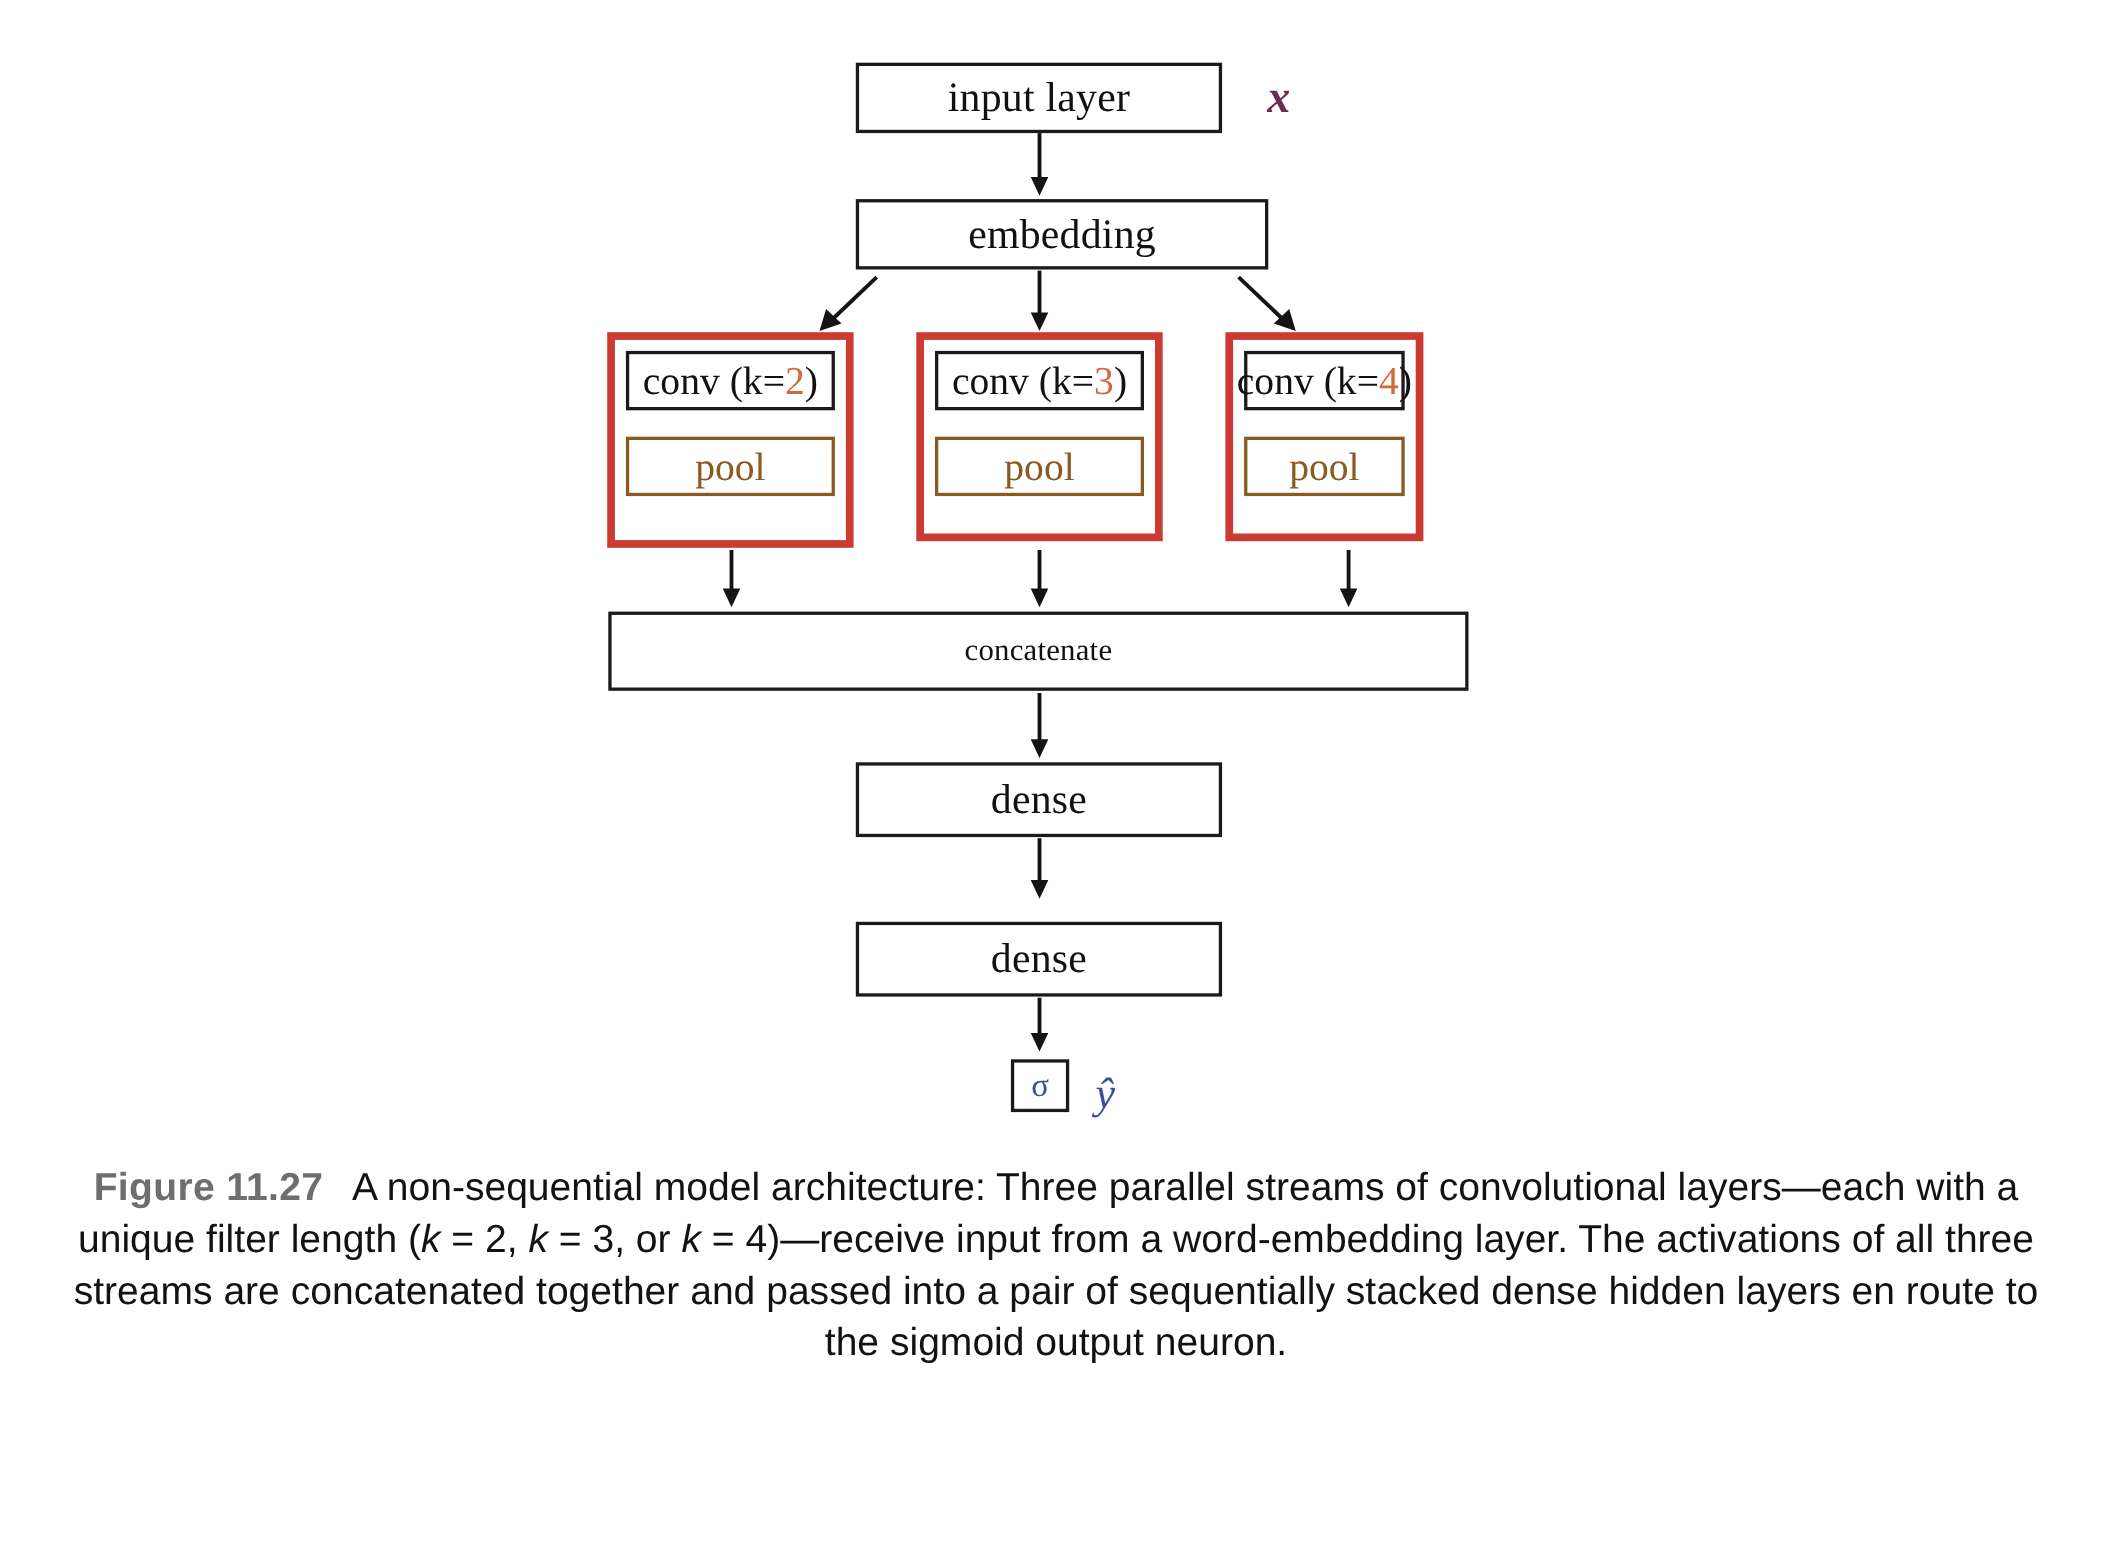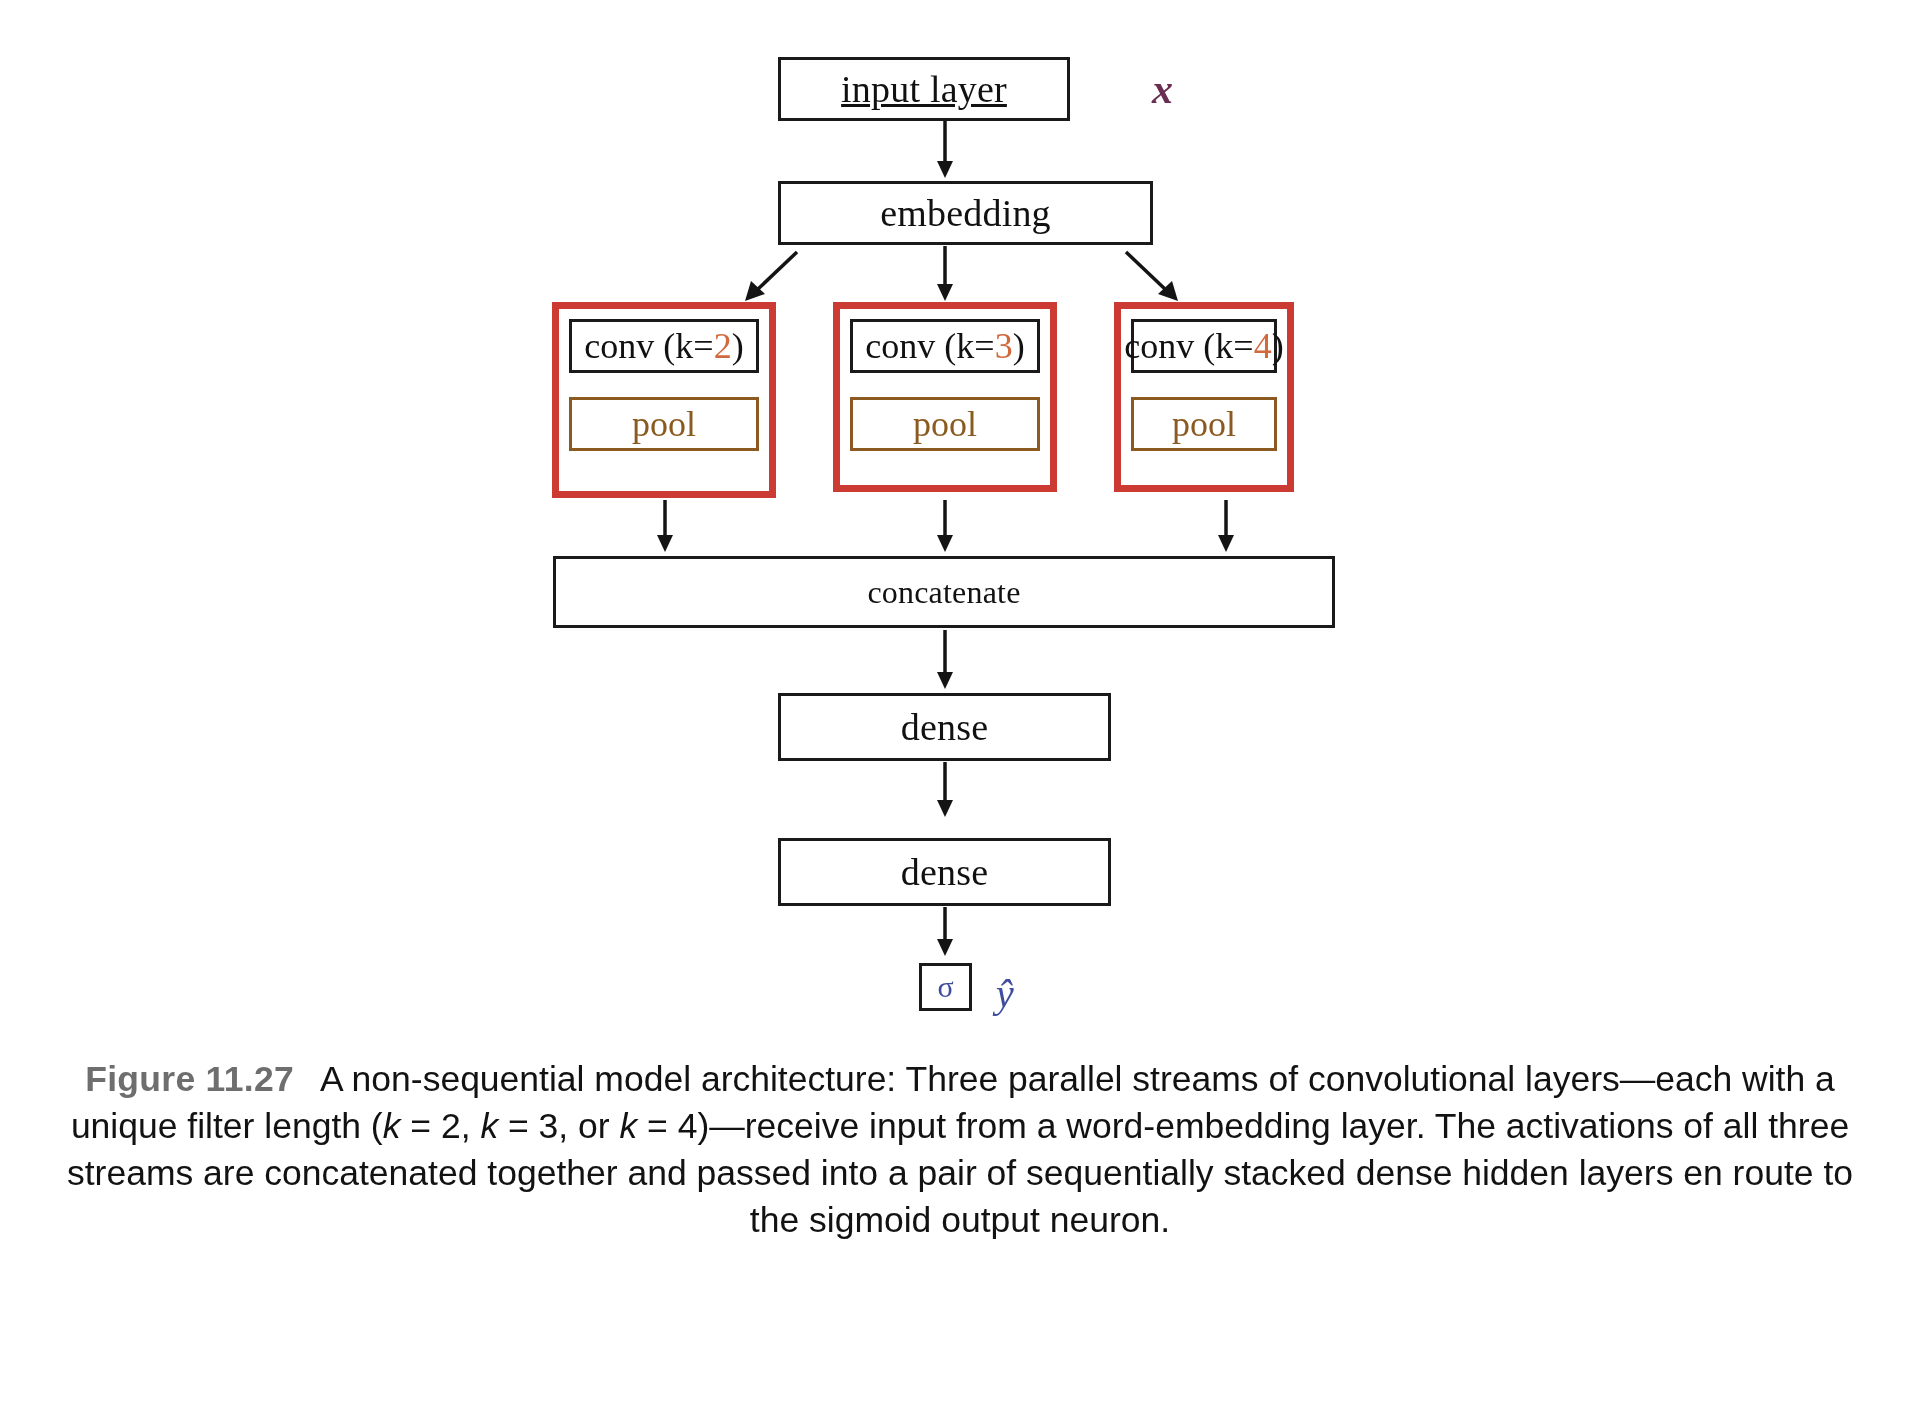--- a/index.html
+++ b/index.html
@@ -92,21 +92,21 @@
     letter-spacing:.3px;
     margin-right:26px;
   }
   #caption i{font-style:italic;}
 </style>
 </head>
 <body>
 
 <div id="stage">
 
-  <div class="node" id="node-input" style="left:778px;top:57px;width:292px;height:64px;text-decoration:underline;">
+  <div class="node" id="node-input" style="left:778px;top:57px;width:333px;height:64px;">
     <span class="lbl" style="font-size:38px;">input layer</span>
   </div>
 
   <div class="mathlbl" id="x-label" style="left:1152px;top:68px;">x</div>
 
   <div class="arrow" style="left:930px;top:121px;">
     <svg width="30" height="60" viewBox="0 0 30 60">
       <line x1="15" y1="0" x2="15" y2="45" stroke="#141414" stroke-width="3.5"></line>
       <polygon points="15,57 7,40 23,40" fill="#141414"></polygon>
     </svg>
@@ -177,21 +177,21 @@
     </svg>
   </div>
   <div class="arrow" style="left:1211px;top:500px;">
     <svg width="30" height="55" viewBox="0 0 30 55">
       <line x1="15" y1="0" x2="15" y2="40" stroke="#141414" stroke-width="3.5"></line>
       <polygon points="15,52 7,35 23,35" fill="#141414"></polygon>
     </svg>
   </div>
 
   <div class="node" id="node-concat" style="left:553px;top:556px;width:782px;height:72px;">
-    <span class="lbl" style="font-size:32px;">concatenate</span>
+    <span class="lbl" style="font-size:28px;">concatenate</span>
   </div>
 
   <div class="arrow" style="left:930px;top:630px;">
     <svg width="30" height="62" viewBox="0 0 30 62">
       <line x1="15" y1="0" x2="15" y2="47" stroke="#141414" stroke-width="3.5"></line>
       <polygon points="15,59 7,42 23,42" fill="#141414"></polygon>
     </svg>
   </div>
 
   <div class="node" id="node-dense-1" style="left:778px;top:693px;width:333px;height:68px;">

